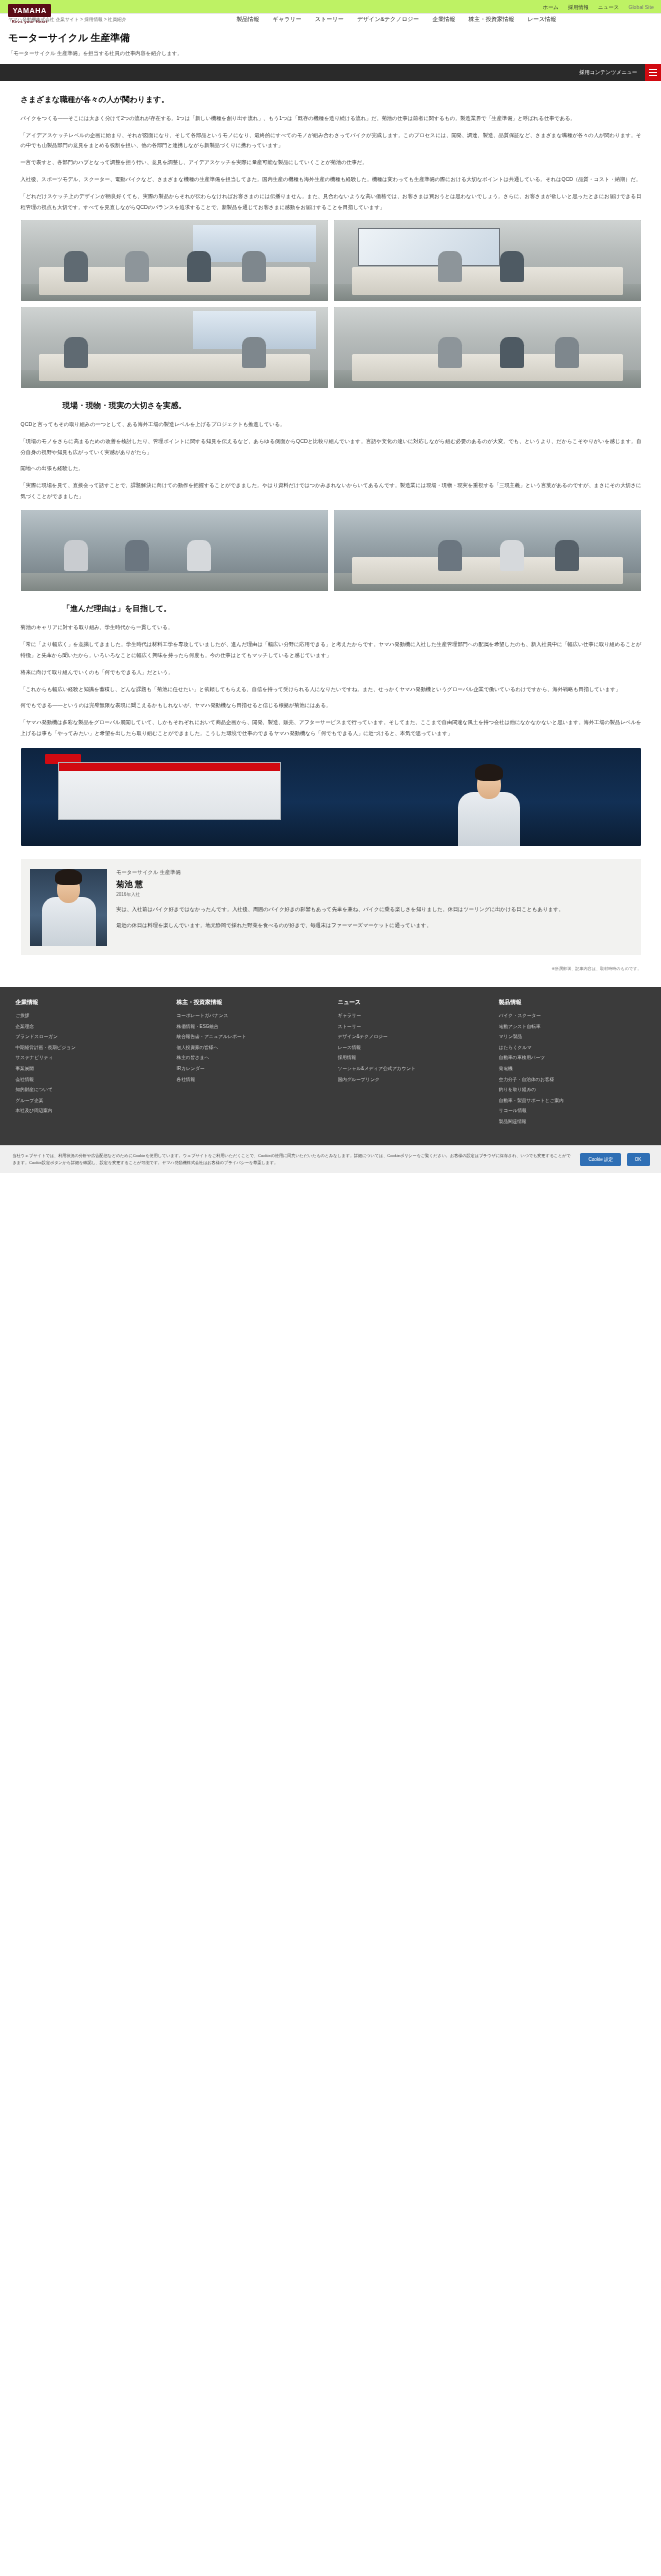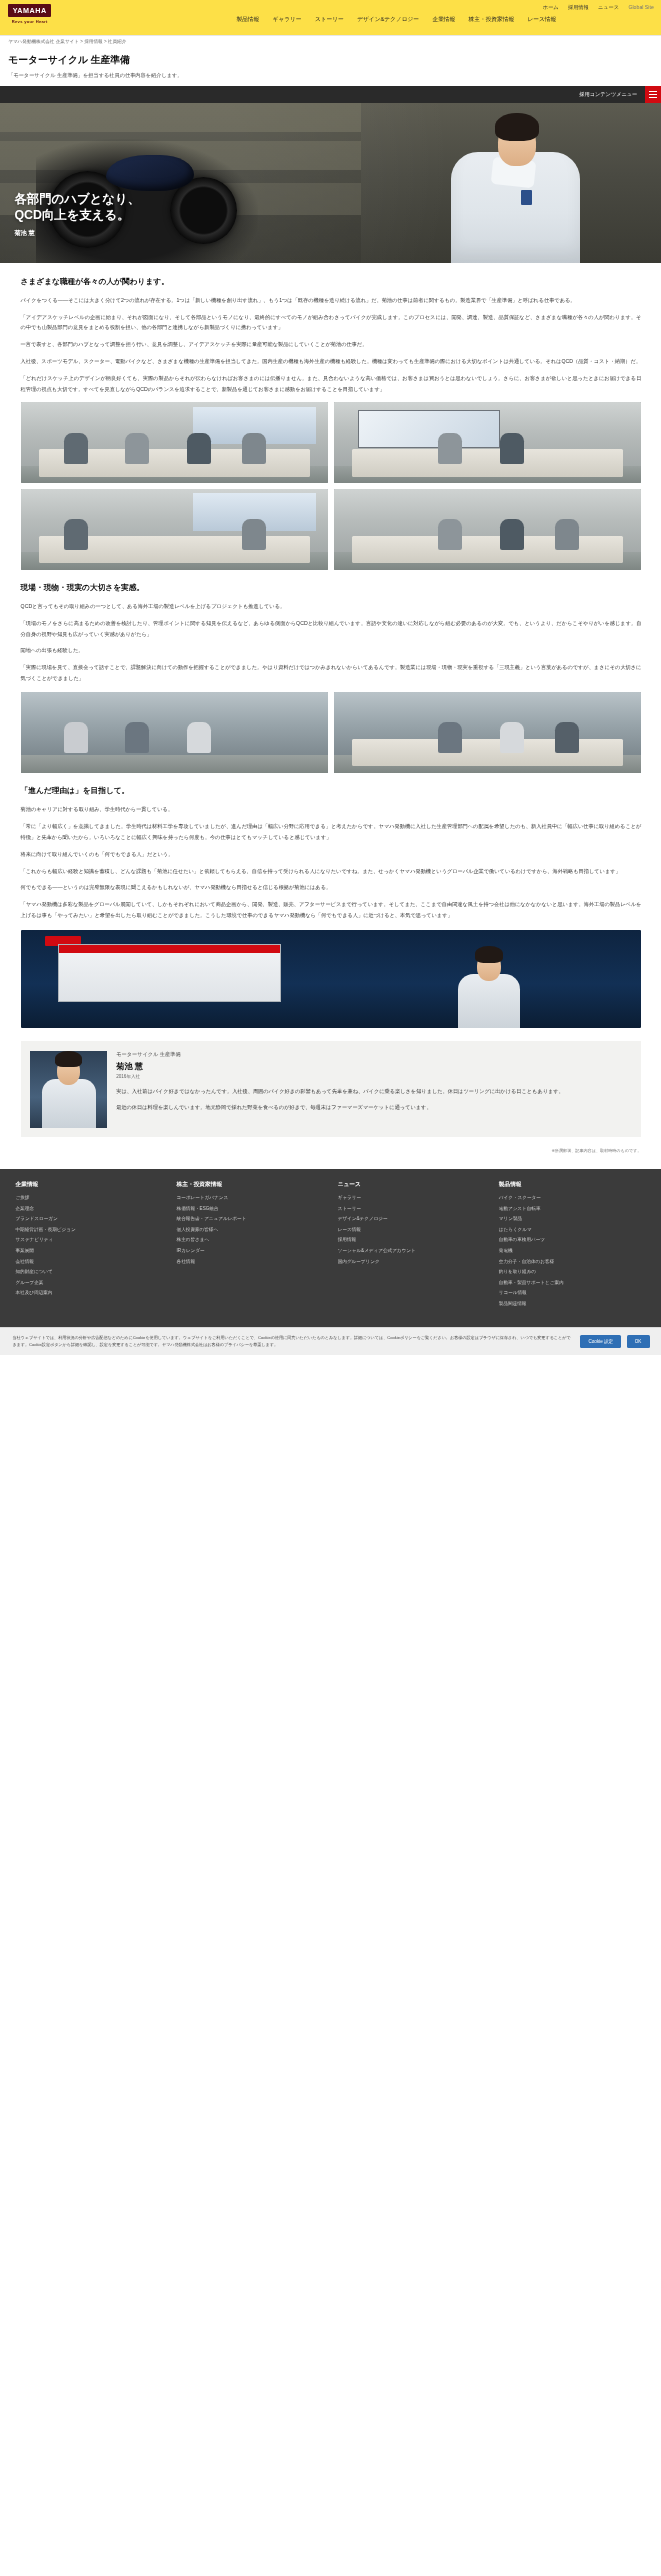--- a/index.html
+++ b/index.html
@@ -9,22 +9,22 @@
     font-family: "Liberation Sans", "DejaVu Sans", sans-serif;
     background: #ffffff;
     color: #222;
     font-size: 6.7px;
     -webkit-font-smoothing: antialiased;
   }
   .page { width:662px; position:relative; }
 
   
   .topbar {
-    height: 36px;
-    background: #fde047;
+    height: 14px;
+    background: #bef264;
     display: flex;
     align-items: flex-start;
     padding: 0 8.2px;
     position: relative;
     border-bottom: 0.5px solid #e7e7e7;
   }
   .logo-wrap { padding-top: 4.1px; }
   .logo-box {
     width: 43px; height: 13.4px; background:#5a0c16; color:#fff;
     display:flex; align-items:center; justify-content:center;
@@ -143,21 +143,21 @@
   }
   .hero-text .l1 { font-size:12.4px; font-weight:bold; line-height:1.35; }
   .hero-text .l2 { font-size:12.4px; font-weight:bold; line-height:1.35; }
   .hero-text .name { font-size:6.2px; margin-top:5.2px; font-weight:bold;}
 
   
   .article { padding: 13.4px 20.6px 15.5px 20.6px; }
   .article h2 {
     font-size: 7.7px; font-weight:bold; margin: 0 0 8.2px 0; color:#111;
   }
-  .article h2.spaced { margin-top: 4.1px; }
+  .article h2.spaced { margin-top: 4.1px; margin-left: 42px; }
   .article p {
     font-size: 5.2px; line-height: 2.05; color:#333; margin: 0 0 6.2px 0;
     text-align: justify;
   }
 
   
   .photo-grid {
     display:grid; grid-template-columns: repeat(2, 1fr); gap: 5.2px;
     margin: 8.2px 0 13.4px 0;
   }
@@ -305,41 +305,20 @@
 
   <div class="recruit-bar">
     <span class="label">採用コンテンツメニュー</span>
     <div class="hamburger">
       <i></i>
         <i></i>
         <i></i>
     </div>
   </div>
 
-  <div class="hero">
-    <div class="bg-garage"></div>
-    <div class="shelf"></div>
-    <div class="bike"></div>
-    <div class="wheel w1"></div>
-    <div class="wheel w2"></div>
-    <div class="tank"></div>
-    <div class="orange-dot"></div>
-    <div class="person">
-      <div class="body"></div>
-      <div class="collar"></div>
-      <div class="head"></div>
-      <div class="hair"></div>
-      <div class="badge"></div>
-    </div>
-    <div class="hero-text">
-      <div class="l1">各部門のハブとなり、</div>
-      <div class="l2">QCD向上を支える。</div>
-      <div class="name">菊池 慧</div>
-    </div>
-  </div>
 
   <div class="article">
 
     <h2>さまざまな職種が各々の人が関わります。</h2>
     <p>バイクをつくる――そこには大きく分けて2つの流れが存在する。1つは「新しい機種を創り出す流れ」、もう1つは「既存の機種を造り続ける流れ」だ。菊池の仕事は前者に関するもの。製造業界で「生産準備」と呼ばれる仕事である。</p>
     <p>「アイデアスケッチレベルの企画に始まり、それが図面になり、そして各部品というモノになり、最終的にすべてのモノが組み合わさってバイクが完成します。このプロセスには、開発、調達、製造、品質保証など、さまざまな職種が各々の人が関わります。その中でも山製品部門の意見をまとめる役割を担い、他の各部門と連携しながら新製品づくりに携わっています」</p>
     <p>一言で表すと、各部門のハブとなって調整を担う行い、意見を調整し、アイデアスケッチを実際に量産可能な製品にしていくことが菊池の仕事だ。</p>
     <p>入社後、スポーツモデル、スクーター、電動バイクなど、さまざまな機種の生産準備を担当してきた。国内生産の機種も海外生産の機種も経験した。機種は変わっても生産準備の際における大切なポイントは共通している。それはQCD（品質・コスト・納期）だ。</p>
     <p>「どれだけスケッチ上のデザインが柄良好くても、実際の製品からそれが伝わらなければお客さまのには伝播りません。また、見合わないような高い価格では、お客さまは買おうとは思わないでしょう。さらに、お客さまが欲しいと思ったときにお届けできる日程管理の視点も大切です。すべてを見直しながらQCDのバランスを追求することで、新製品を通じてお客さまに感動をお届けすることを目指しています」</p>
 

